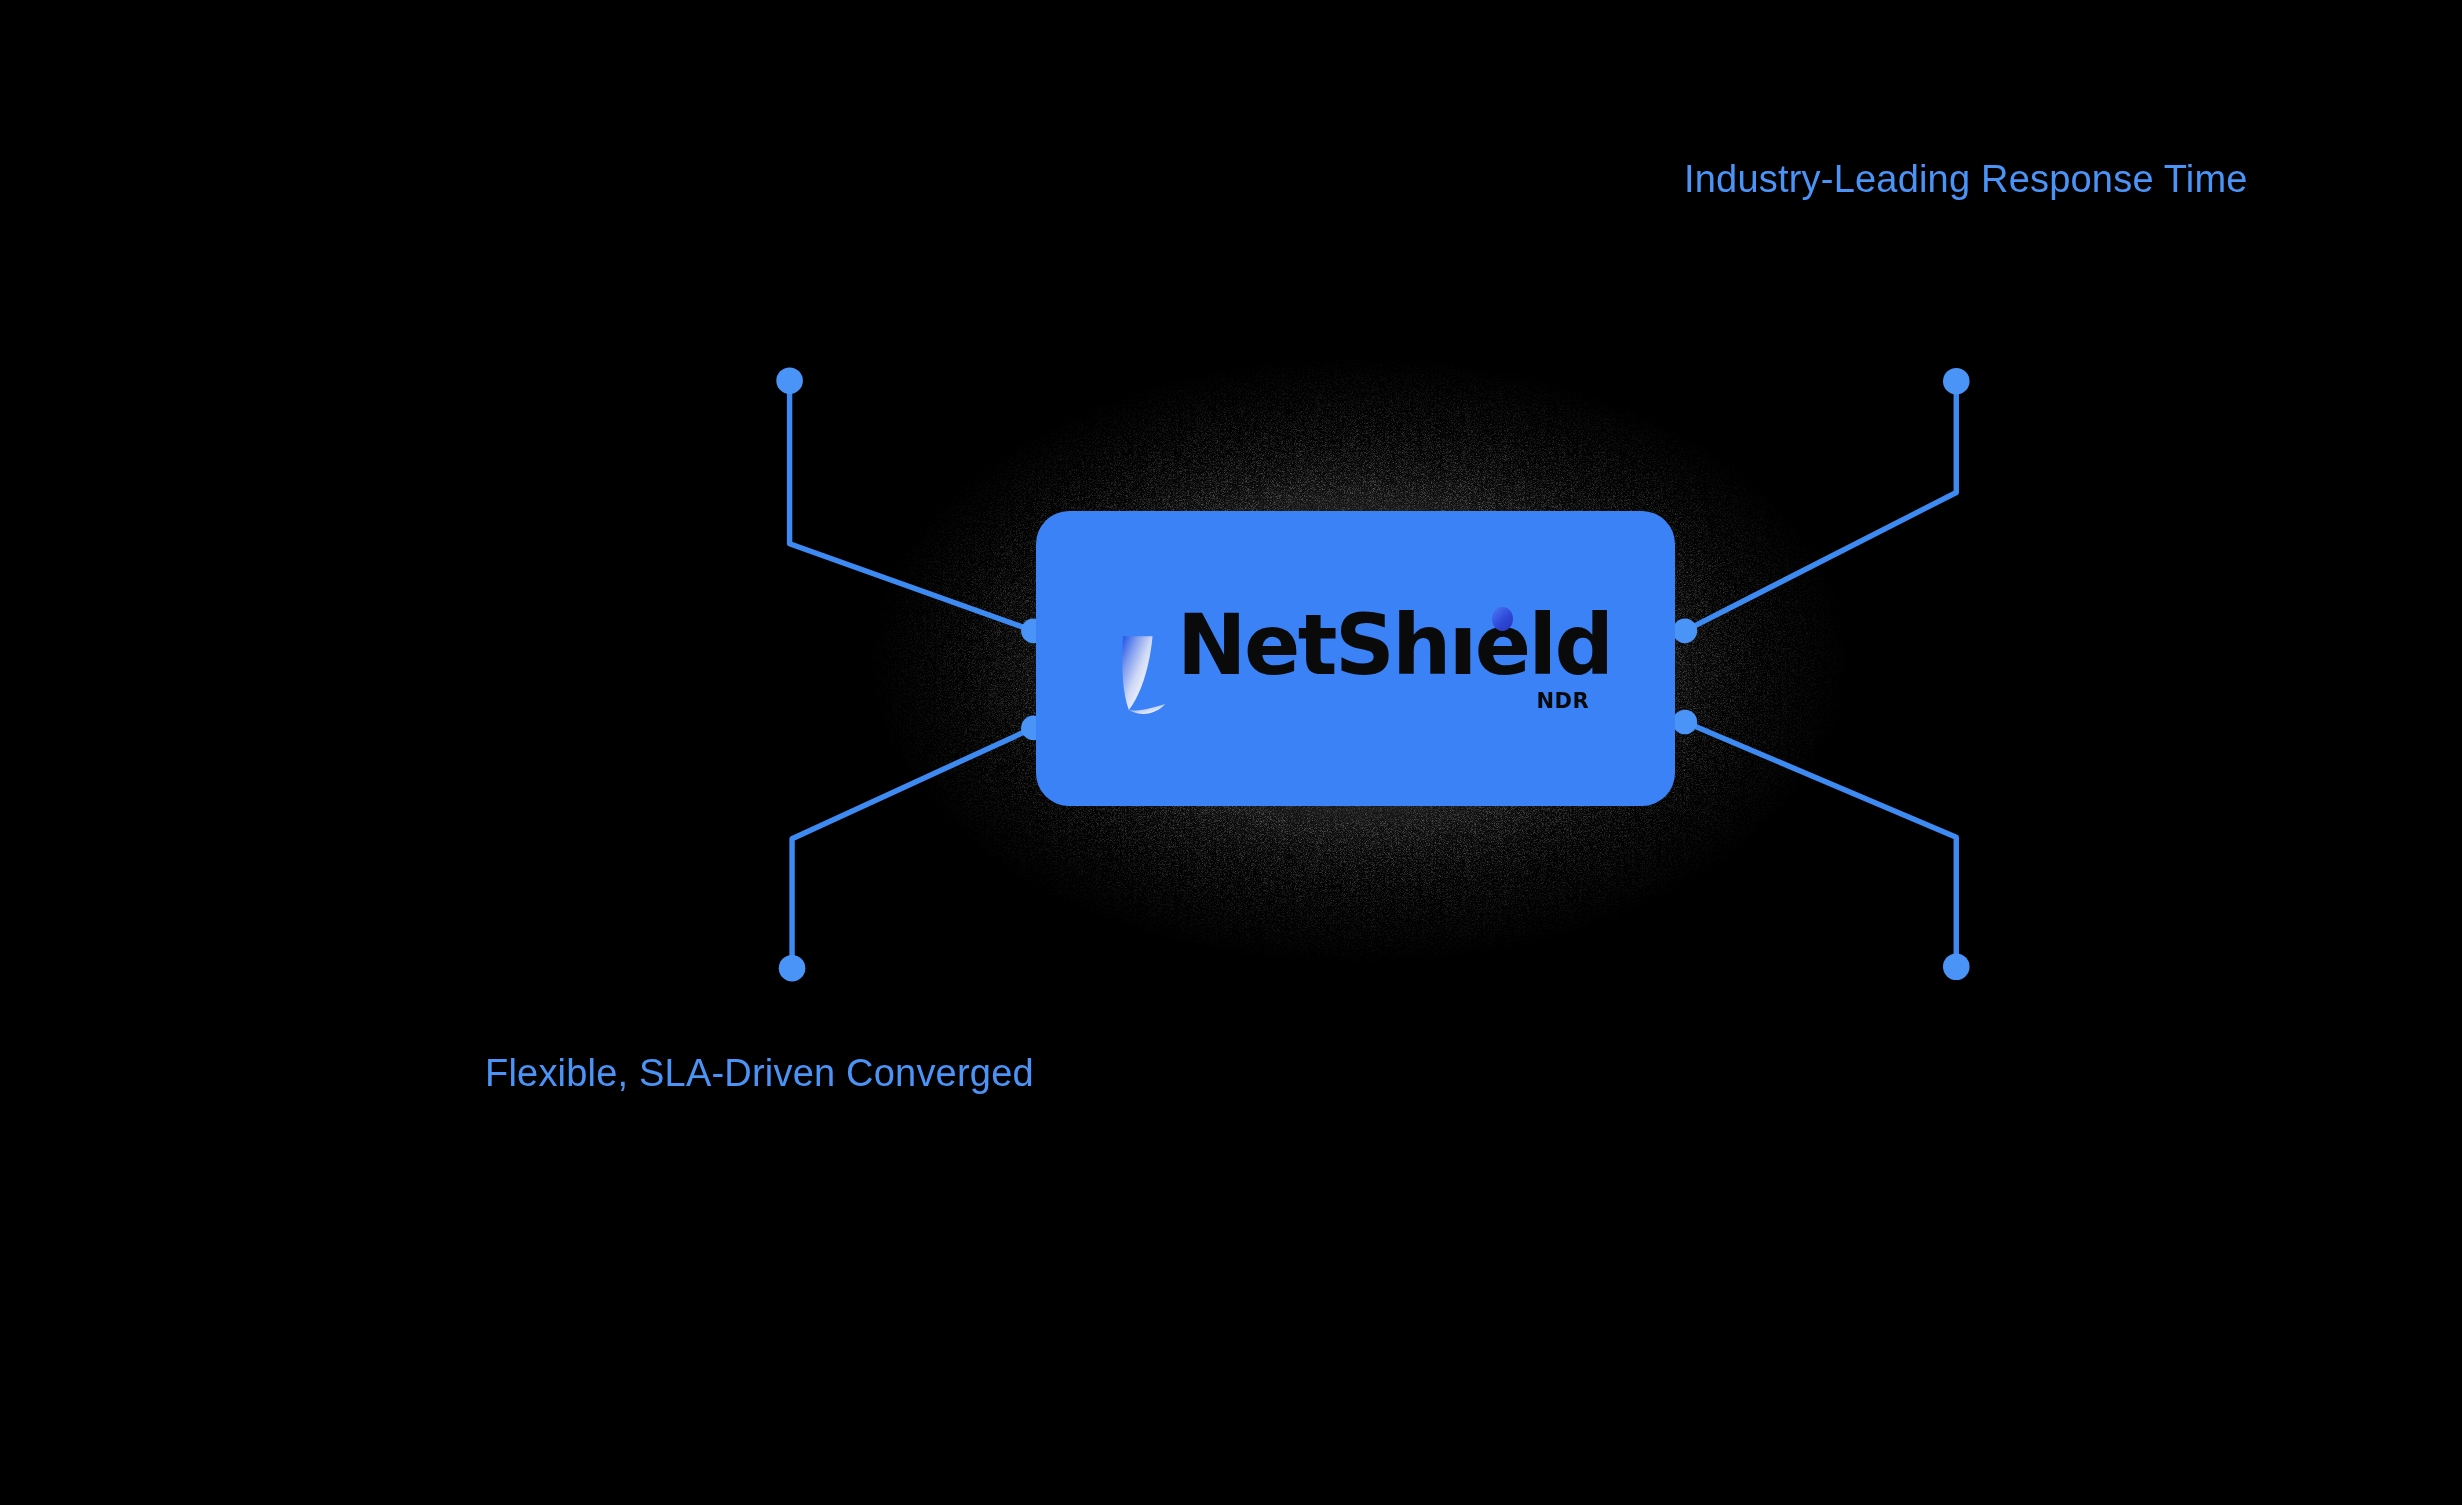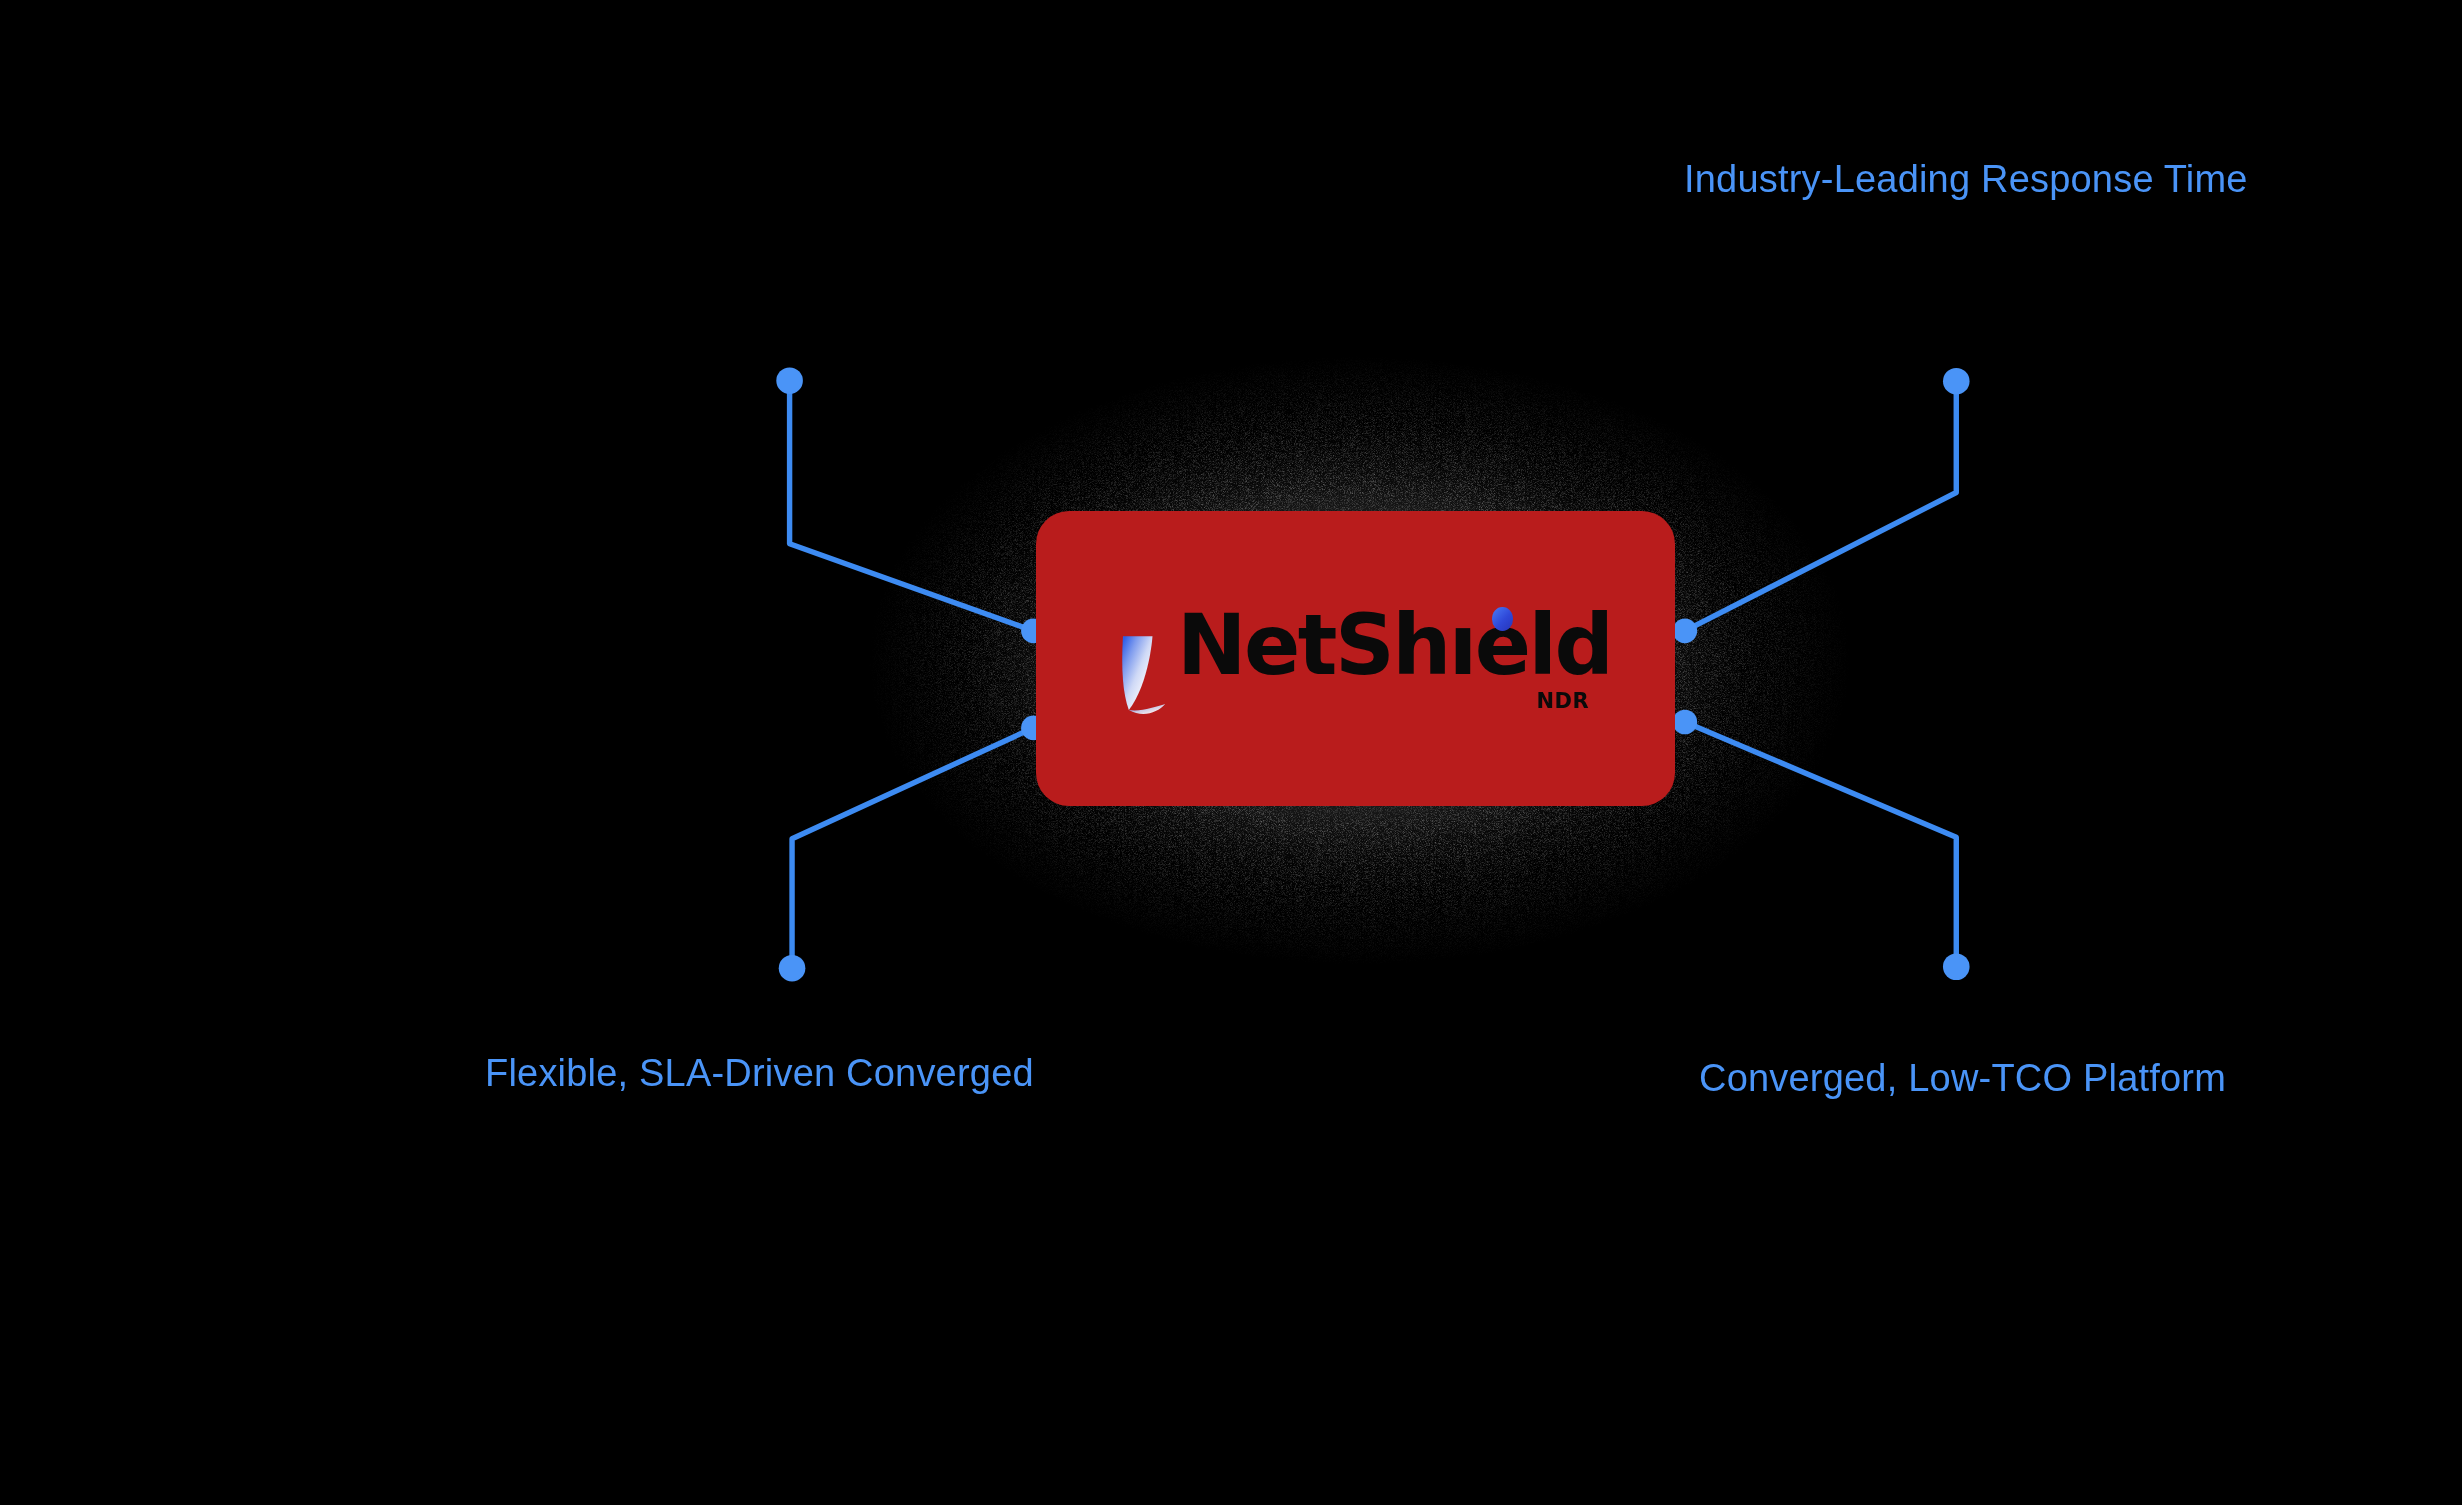--- a/index.html
+++ b/index.html
@@ -59,21 +59,21 @@
     pointer-events: none;
   }
 
   
   #logo-card {
     position: absolute;
     left: 1036px;
     top: 511px;
     width: 639px;
     height: 295px;
-    background: #b91c1c;
+    background: #3b82f6;
     border-radius: 33px;
     z-index: 4;
     overflow: hidden;
   }
 
   #logo-lockup {
     position: absolute;
     left: 84px;
     top: 93px;
     width: 473px;
@@ -224,16 +224,15 @@
       <circle cx="3972" cy="1963" r="27" fill="#4A94F7"></circle>
       <circle cx="3421" cy="1466" r="25" fill="#4A94F7"></circle>
     </g>
   </svg>
 
 
   <div class="pillar-label tr" style="color:#4A94F7;text-align:center;">Industry-Leading Response Time</div>
 
   <div class="pillar-label bl" style="color:#4A94F7;">Flexible, SLA-Driven Converged</div>
 
-  <div class="pillar-label br" style="color:#4A94F7;">Converged, Low-TCO Platform</div>
 
 </div>
 
 
 </body></html>

